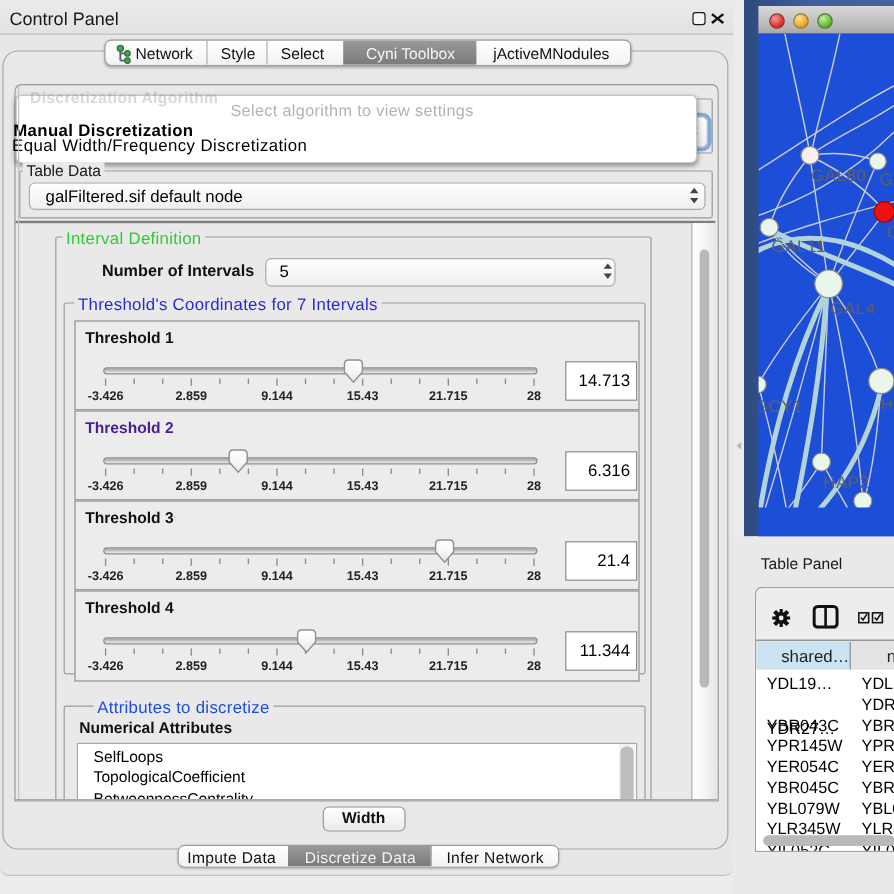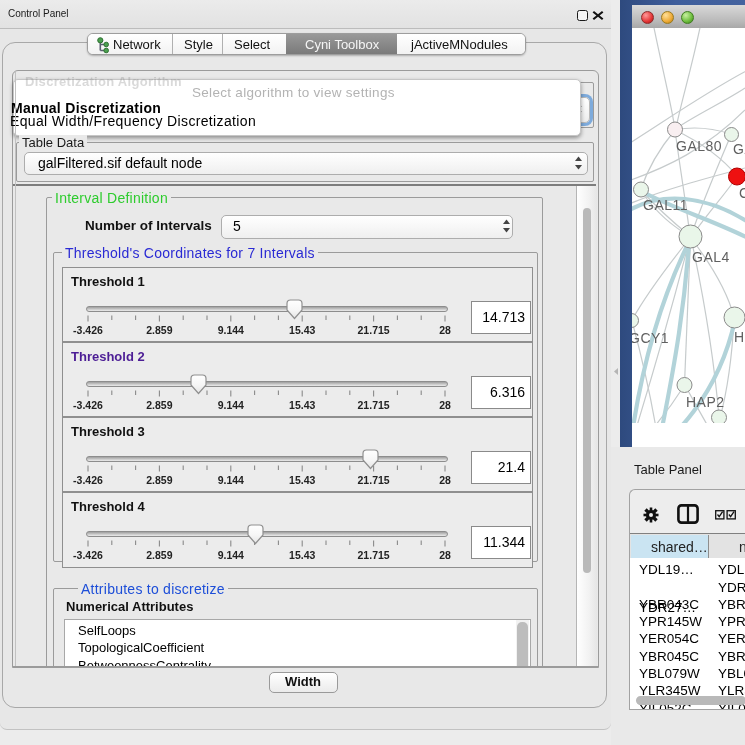--- a/index.html
+++ b/index.html
@@ -9,21 +9,21 @@
   .abs{position:absolute;}
   .txt{position:absolute;white-space:pre;}
 </style>
 </head>
 <body>
 <div id="root">
 
   <div class="abs" id="leftwin" style="left:0;top:0;width:611px;height:729px;background:#e7e7e7;border-bottom:1px solid #c2c2c2;border-bottom-left-radius:7px;border-bottom-right-radius:7px;"></div>
 
   <div class="abs" style="left:0;top:0;width:611px;height:28px;background:linear-gradient(#ebebeb,#e2e2e2);border-bottom:1px solid #bcbcbc;"></div>
-  <div class="txt" style="left:8px;top:8px;font-size:10px;color:#1a1a1a;">Control Panel</div>
+  <div class="txt" style="left:8px;top:8px;font-size:15px;color:#1a1a1a;">Control Panel</div>
 
   <div class="abs" style="left:577px;top:10px;width:9px;height:9px;border:1.6px solid #1a1a1a;border-radius:2.5px;background:#f4f4f4;"></div>
   <svg class="abs" style="left:592px;top:10px;" width="12" height="11" viewBox="0 0 12 11">
     <path d="M2 1 L6 4.3 L10 1 L11.4 2.6 L7.6 5.5 L11.4 8.4 L10 10 L6 6.7 L2 10 L0.6 8.4 L4.4 5.5 L0.6 2.6 Z" fill="#111"></path>
   </svg>
 
   <div class="abs" style="left:2px;top:42px;width:603px;height:664px;background:#e8e8e8;border:1px solid #a8a8a8;border-radius:13px;"></div>
 
   <div class="abs" id="toptabs" style="left:87px;top:33px;width:437px;height:20px;background:#fff;border:1px solid #9d9d9d;border-radius:6px;box-shadow:0 1px 2px rgba(0,0,0,0.25);overflow:hidden;">
     <div class="abs" style="left:0;top:0;width:437px;height:20px;background:linear-gradient(#ffffff,#f2f2f2);"></div>
@@ -253,28 +253,36 @@
   <div class="abs" style="left:576px;top:186px;width:20px;height:480px;background:linear-gradient(90deg,#ffffff,#f2f2f2 60%,#e6e6e6);border-left:1px solid #b5b5b5;"></div>
   <div class="abs" style="left:583px;top:208px;width:8px;height:365px;background:#b9b9b9;border-radius:4px;"></div>
 
   <div class="abs" style="left:15px;top:72px;width:1px;height:594px;background:#c2c2c2;"></div>
 
   <div class="abs" style="left:12px;top:666px;width:586px;height:1px;background:#9b9b9b;"></div>
 
   <div class="abs" style="left:269px;top:672px;width:67px;height:19px;background:linear-gradient(#ffffff,#ebebeb);border:1px solid #9a9a9a;border-radius:5px;"></div>
   <div class="txt" style="left:285px;top:674px;font-size:13px;font-weight:600;color:#111;">Width</div>
 
+  <div class="abs" id="bottabs" style="left:148px;top:704px;width:316px;height:17px;background:#fff;border:1px solid #9d9d9d;border-radius:6px;box-shadow:0 1px 2px rgba(0,0,0,0.25);overflow:hidden;">
+    <div class="abs" style="left:0;top:0;width:316px;height:17px;background:linear-gradient(#ffffff,#f2f2f2);"></div>
+    <div class="abs" style="left:91px;top:0;width:119px;height:17px;background:linear-gradient(#999999,#7a7a7a);"></div>
+    <div class="abs" style="left:210px;top:0;width:1px;height:17px;background:#b0b0b0;"></div>
+    <div class="txt" style="left:7px;top:1.5px;font-size:13px;color:#111;letter-spacing:0.3px;">Impute Data</div>
+    <div class="txt" style="left:105px;top:1.5px;font-size:13px;color:#f3f3f3;letter-spacing:0.3px;">Discretize Data</div>
+    <div class="txt" style="left:223px;top:1.5px;font-size:13px;color:#111;letter-spacing:0.3px;">Infer Network</div>
+  </div>
 
   <div class="abs" id="netwin" style="left:620px;top:0;width:125px;height:447px;background:linear-gradient(90deg,#2e4a7e,#3f5e9c 45%,#44639f);"></div>
   <div class="abs" style="left:632px;top:5px;width:113px;height:23px;background:linear-gradient(#d9d9d9,#b9b9b9 70%,#a8a8a8);border-bottom:1px solid #787878;"></div>
   <div class="abs" style="left:641px;top:11px;width:11px;height:11px;border-radius:50%;background:radial-gradient(circle at 35% 30%,#ff9a9a,#e33535 60%,#a01212);border:0.5px solid #8c2a2a;"></div>
   <div class="abs" style="left:661px;top:11px;width:11px;height:11px;border-radius:50%;background:radial-gradient(circle at 35% 30%,#ffe099,#eda935 60%,#b07708);border:0.5px solid #9a7a1e;"></div>
   <div class="abs" style="left:681px;top:11px;width:11px;height:11px;border-radius:50%;background:radial-gradient(circle at 35% 30%,#c8f0a0,#6cbc3c 60%,#3a7d18);border:0.5px solid #3f7c20;"></div>
 
-  <div class="abs" id="canvas" style="left:632px;top:28px;width:113px;height:473px;background:#ffffff;overflow:hidden;">
+  <div class="abs" id="canvas" style="left:632px;top:28px;width:113px;height:473px;background:#1d4ed8;overflow:hidden;">
     <svg width="113" height="395" viewBox="0 0 113 395" style="position:absolute;left:0;top:0;">
       <g fill="none" stroke="#c6cbcc" stroke-width="1.2">
         <path d="M 20 -10 C 30 40, 38 70, 43 101"></path>
         <path d="M 70 -10 C 60 40, 50 70, 44 100"></path>
         <path d="M 113 60 C 90 75, 62 88, 45 100"></path>
         <path d="M -10 120 C 30 95, 80 60, 120 40"></path>
         <path d="M -10 155 C 35 140, 75 120, 113 82"></path>
         <path d="M -8 178 C 30 162, 75 150, 113 140"></path>
         <path d="M 43 102 C 48 140, 54 175, 58 208"></path>
         <path d="M 43 102 C 70 115, 92 132, 105 148"></path>

